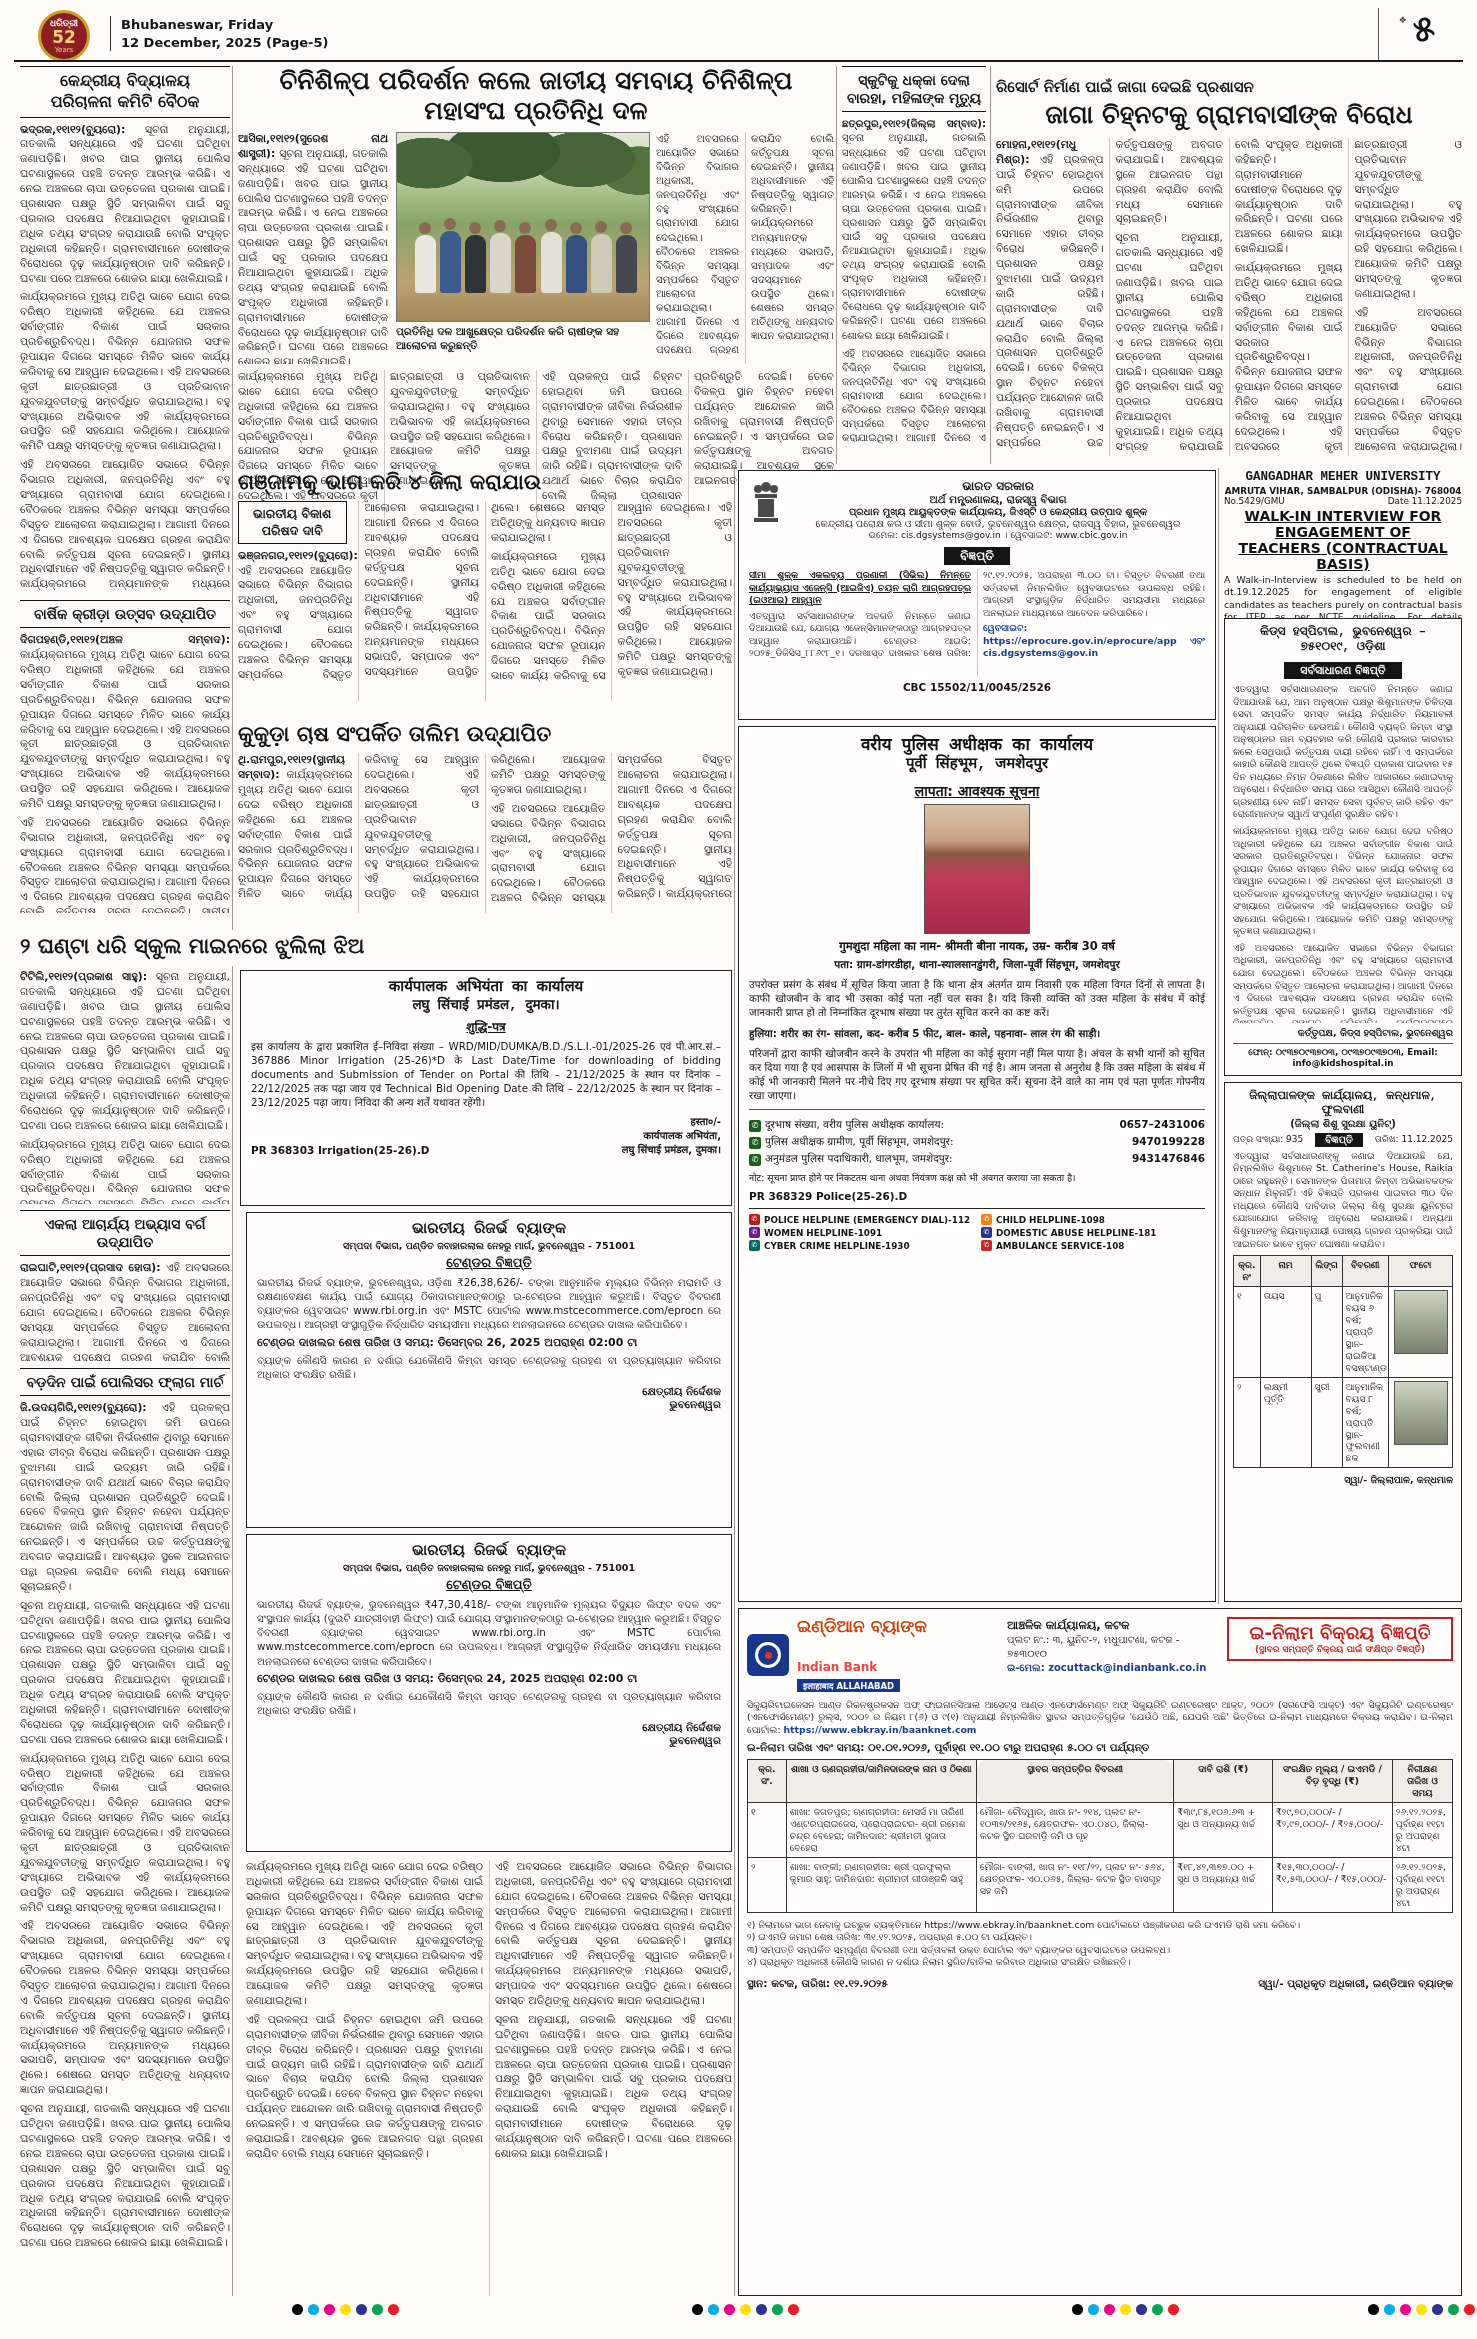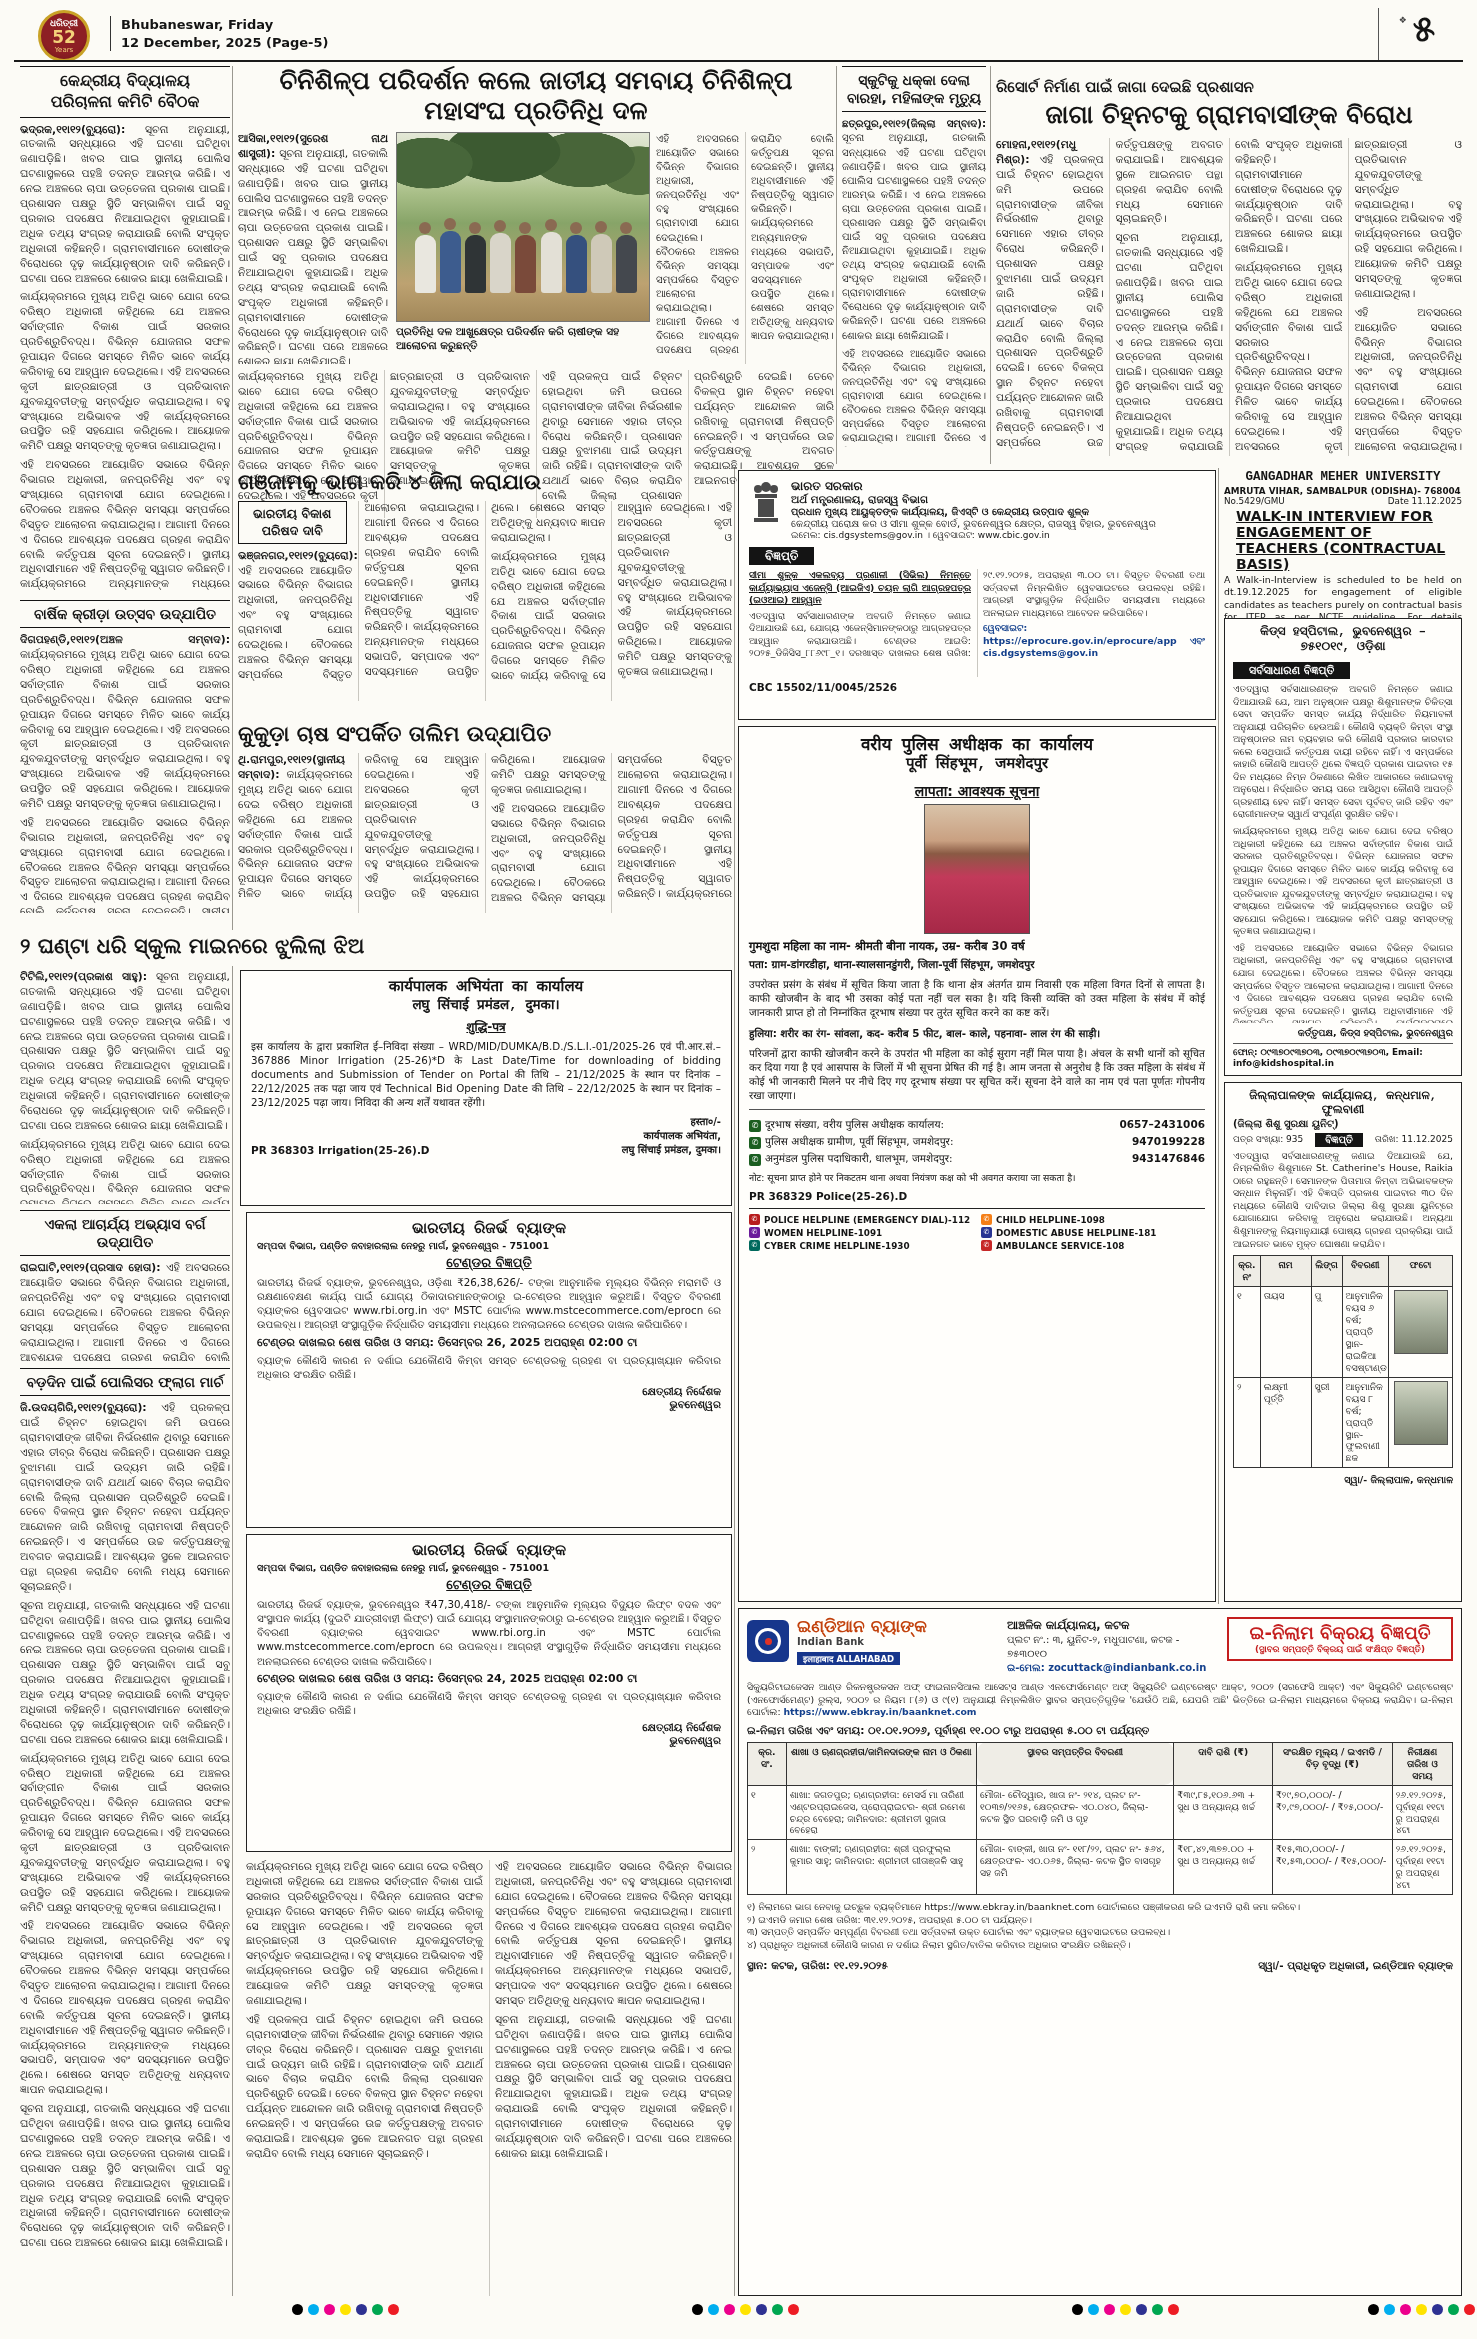--- a/index.html
+++ b/index.html
@@ -40,21 +40,21 @@
   .photo-main::before{content:"";position:absolute;inset:0;background:
      radial-gradient(75px 42px at 12% 16%,#47663a 60%,transparent 61%),
      radial-gradient(95px 50px at 42% 10%,#3c5a31 60%,transparent 61%),
      radial-gradient(85px 46px at 74% 14%,#486539 60%,transparent 61%),
      radial-gradient(65px 40px at 96% 20%,#547140 60%,transparent 61%);}
   .fig{position:absolute;bottom:15%;width:21px;height:58px;border-radius:9px 9px 3px 3px;}
   .fig::before{content:"";position:absolute;top:-13px;left:4px;width:12px;height:12px;border-radius:50%;background:#8a6a52;}
   .caption{font-size:10.5px;font-weight:700;padding-top:3px;line-height:1.3;}
   
   .notice{border:1.5px solid #222;background:#fffefb;box-sizing:border-box;padding:8px 10px;overflow:hidden;}
-  .nc{}
+  .nc{text-align:center;}
   .n-h1{font-size:15px;font-weight:800;text-align:center;line-height:1.25;font-family:Liberation Mono, monospace;}
   .n-sub{font-size:12px;font-weight:700;text-align:center;text-decoration:underline;margin:3px 0;}
   .n-body{font-size:10.3px;line-height:1.38;text-align:justify;}
   .n-tiny{font-size:9.3px;line-height:1.35;text-align:justify;}
   .photo-missing{width:104px;height:128px;margin:4px auto;border:1px solid #555;
      background:linear-gradient(180deg,#d9c3a9 0%,#c9a081 28%,#8a5a44 38%,#c23a5a 56%,#a62847 100%);}
   .contact-row{display:flex;justify-content:space-between;font-size:10.5px;margin:2px 0;align-items:center;}
   .contact-row .cv{font-weight:800;}
   .phone-ic{display:inline-block;width:12px;height:12px;background:#1b5e20;color:#fff;font-size:8px;line-height:12px;
      text-align:center;border-radius:2px;margin-right:4px;}
@@ -66,21 +66,21 @@
   .nb-table{width:100%;border-collapse:collapse;table-layout:fixed;}
   .nb-table th,.nb-table td{border:1px solid #333;font-size:9.2px;line-height:1.3;padding:3px;vertical-align:top;text-align:left;}
   .nb-table th{font-weight:800;text-align:center;background:#efede6;}
   .kphoto{width:52px;height:62px;border:1px solid #555;margin:0 auto;
      background:linear-gradient(180deg,#cfd4c2 0%,#aab3a0 40%,#79806d 100%);}
   
   .ib-logo{width:42px;height:42px;border-radius:6px;background:#17368c;position:relative;flex:0 0 42px;}
   .ib-logo::before{content:"";position:absolute;inset:8px;border:3px solid #fff;border-radius:50%;}
   .ib-logo::after{content:"";position:absolute;left:18px;top:18px;width:7px;height:7px;background:#e03226;border-radius:50%;}
   .ib-name{color:#c2410c;font-weight:700;font-size:17px;line-height:1.1;}
-  .ib-en{color:#404040;font-weight:800;font-size:10px;}
+  .ib-en{color:#ef4444;font-weight:800;font-size:12px;margin-top:24px;}
   .ib-alla{background:#17368c;color:#fff;font-size:8.5px;font-weight:700;padding:1px 6px;display:inline-block;}
   .red-box{border:2px solid #c41e1e;color:#c41e1e;text-align:center;padding:4px 8px;}
   .red-box .t{font-size:18px;font-weight:800;line-height:1.15;}
   .red-box .s{font-size:8.8px;font-weight:700;}
   .link{color:#14408c;font-weight:700;}
   
   .reg-cluster{position:absolute;top:2304px;display:flex;gap:5px;}
   .reg-dot{width:11px;height:11px;border-radius:50%;}
   .sign-r{text-align:right;font-weight:700;}
 </style>

